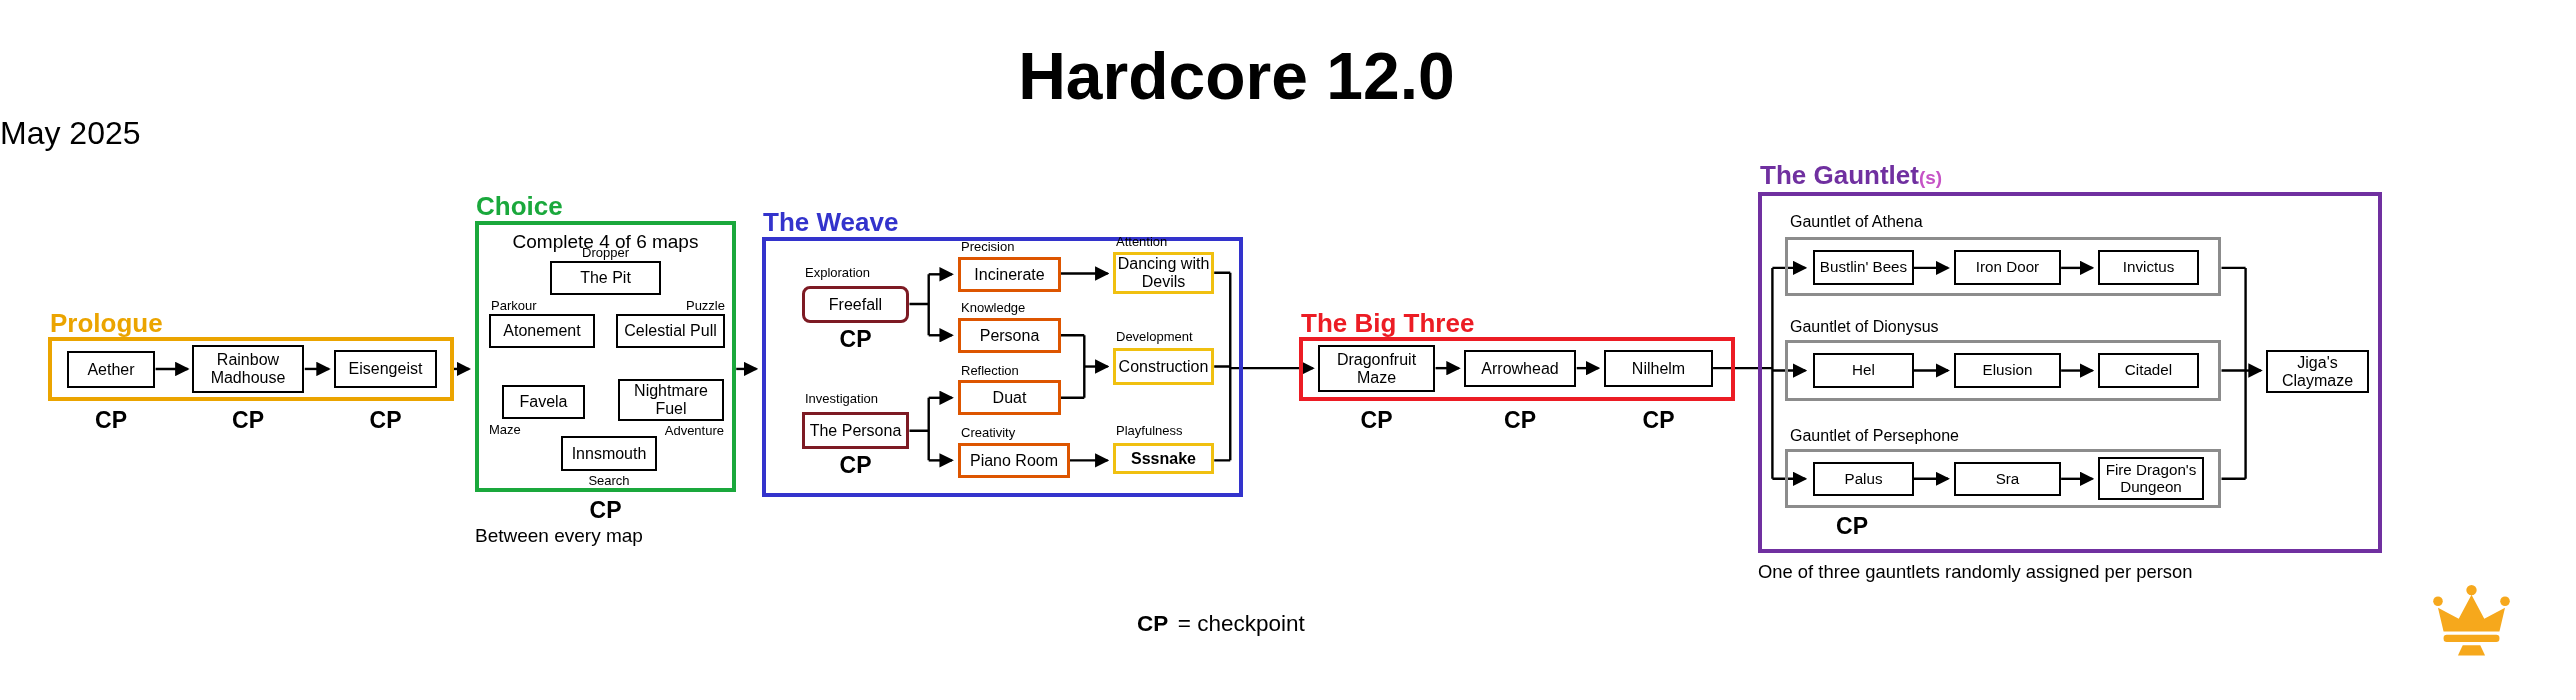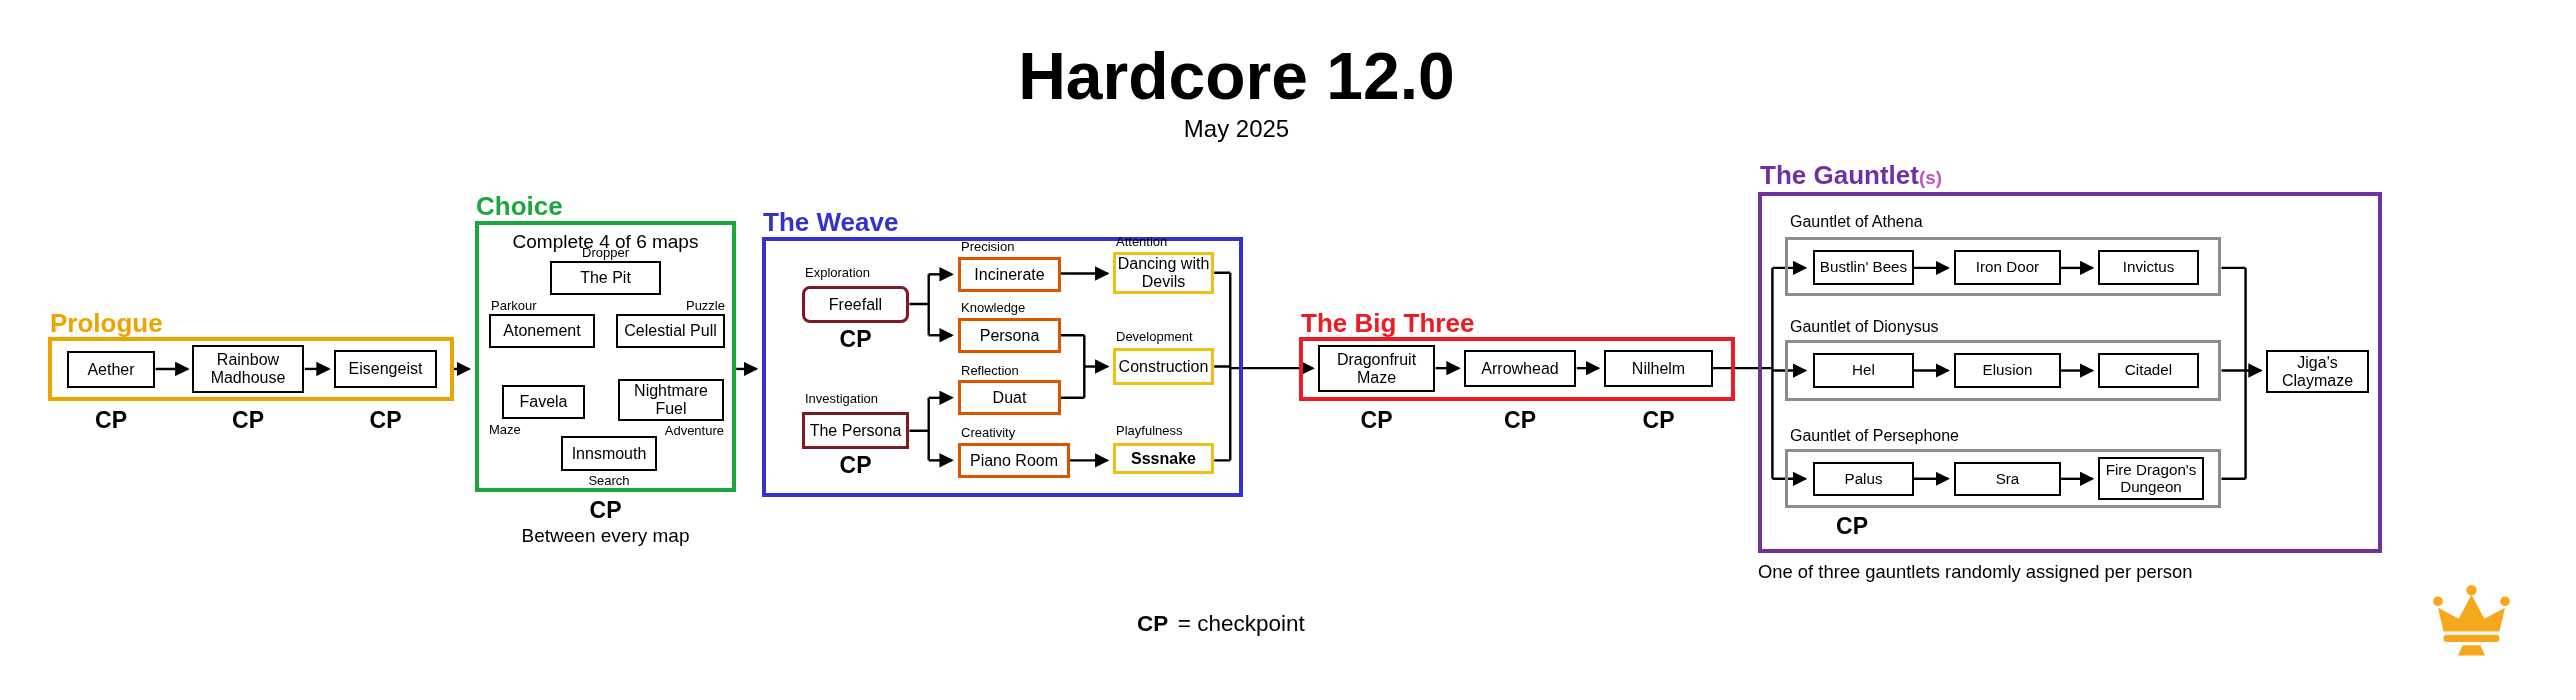--- a/index.html
+++ b/index.html
@@ -1,20 +1,20 @@
 <!DOCTYPE html>
 <html style="font-size:13px"><head>
 <meta charset="utf-8">
 <style>
   * { box-sizing: border-box; margin: 0; padding: 0; }
   body { background: #fff; font-family: "Liberation Sans", sans-serif; color: #000; }
   .canvas { position: relative; width: 2576px; height: 701px; background: #fff; overflow: hidden; }
   .abs { position: absolute; }
   .title { font-size: 66px; font-weight: bold; text-align: center; letter-spacing: 0; }
-  .subtitle { font-size: 24px; text-align: center; }
+  .subtitle { font-size: 32px; }
   .sec-label { font-size: 26px; font-weight: bold; white-space: nowrap; }
   .sec-box { border-style: solid; border-width: 4.8px; background: transparent; }
   .node { border: 2.4px solid #000; background: #fff; display: flex; align-items: center; justify-content: center;
           text-align: center; font-size: 16px; line-height: 1.1; padding: 1.6px; }
   .node.c4 { border-width: 3.2px; }
   .node.sm { font-size: 15.2px; }
   .tag { font-size: 13px; white-space: nowrap; }
   .cp { font-size: 23px; font-weight: bold; text-align: center; white-space: nowrap; }
   .note22 { font-size: 19px; }
   .note23 { font-size: 18.4px; }
@@ -94,21 +94,21 @@
   <div class="node abs" style="left:489px;top:314px;width:106px;height:34px">Atonement</div>
   <div class="tag abs" style="left:616px;top:298px;width:109px;text-align:right">Puzzle</div>
   <div class="node abs" style="left:616px;top:314px;width:109px;height:34px">Celestial Pull</div>
   <div class="node abs" style="left:502px;top:385px;width:83px;height:34px">Favela</div>
   <div class="tag abs" style="left:489px;top:422px">Maze</div>
   <div class="node abs" style="left:618px;top:379px;width:106px;height:42px">Nightmare Fuel</div>
   <div class="tag abs" style="left:618px;top:423px;width:106px;text-align:right">Adventure</div>
   <div class="node abs" style="left:561px;top:436px;width:96px;height:35px">Innsmouth</div>
   <div class="tag abs" style="left:561px;top:473px;width:96px;text-align:center">Search</div>
   <div class="cp abs" style="left:475px;top:497px;width:261px">CP</div>
-  <div class="note22 abs" style="left:475px;top:525px;width:261px;text-align:center">Between every map</div>
+  <div class="note22 abs" style="left:475px;top:525px;width:261px;">Between every map</div>
 
   <div class="sec-label abs" style="left: 763px; top: 207px; color: rgb(51, 51, 204);">The Weave</div>
   <div class="sec-box abs" style="left: 762px; top: 237px; width: 481px; height: 260px; border-color: rgb(51, 51, 204);"></div>
 
   <div class="tag abs" style="left:805px;top:265px">Exploration</div>
   <div class="node c4 abs" style="left: 802px; top: 286px; width: 107px; height: 37px; border-color: rgb(125, 26, 35); border-radius: 8px;">Freefall</div>
   <div class="cp abs" style="left:802px;top:326px;width:107px">CP</div>
   <div class="tag abs" style="left:805px;top:391px">Investigation</div>
   <div class="node c4 abs" style="left: 802px; top: 412px; width: 107px; height: 37px; border-color: rgb(125, 26, 35);">The Persona</div>
   <div class="cp abs" style="left:802px;top:452px;width:107px">CP</div>

